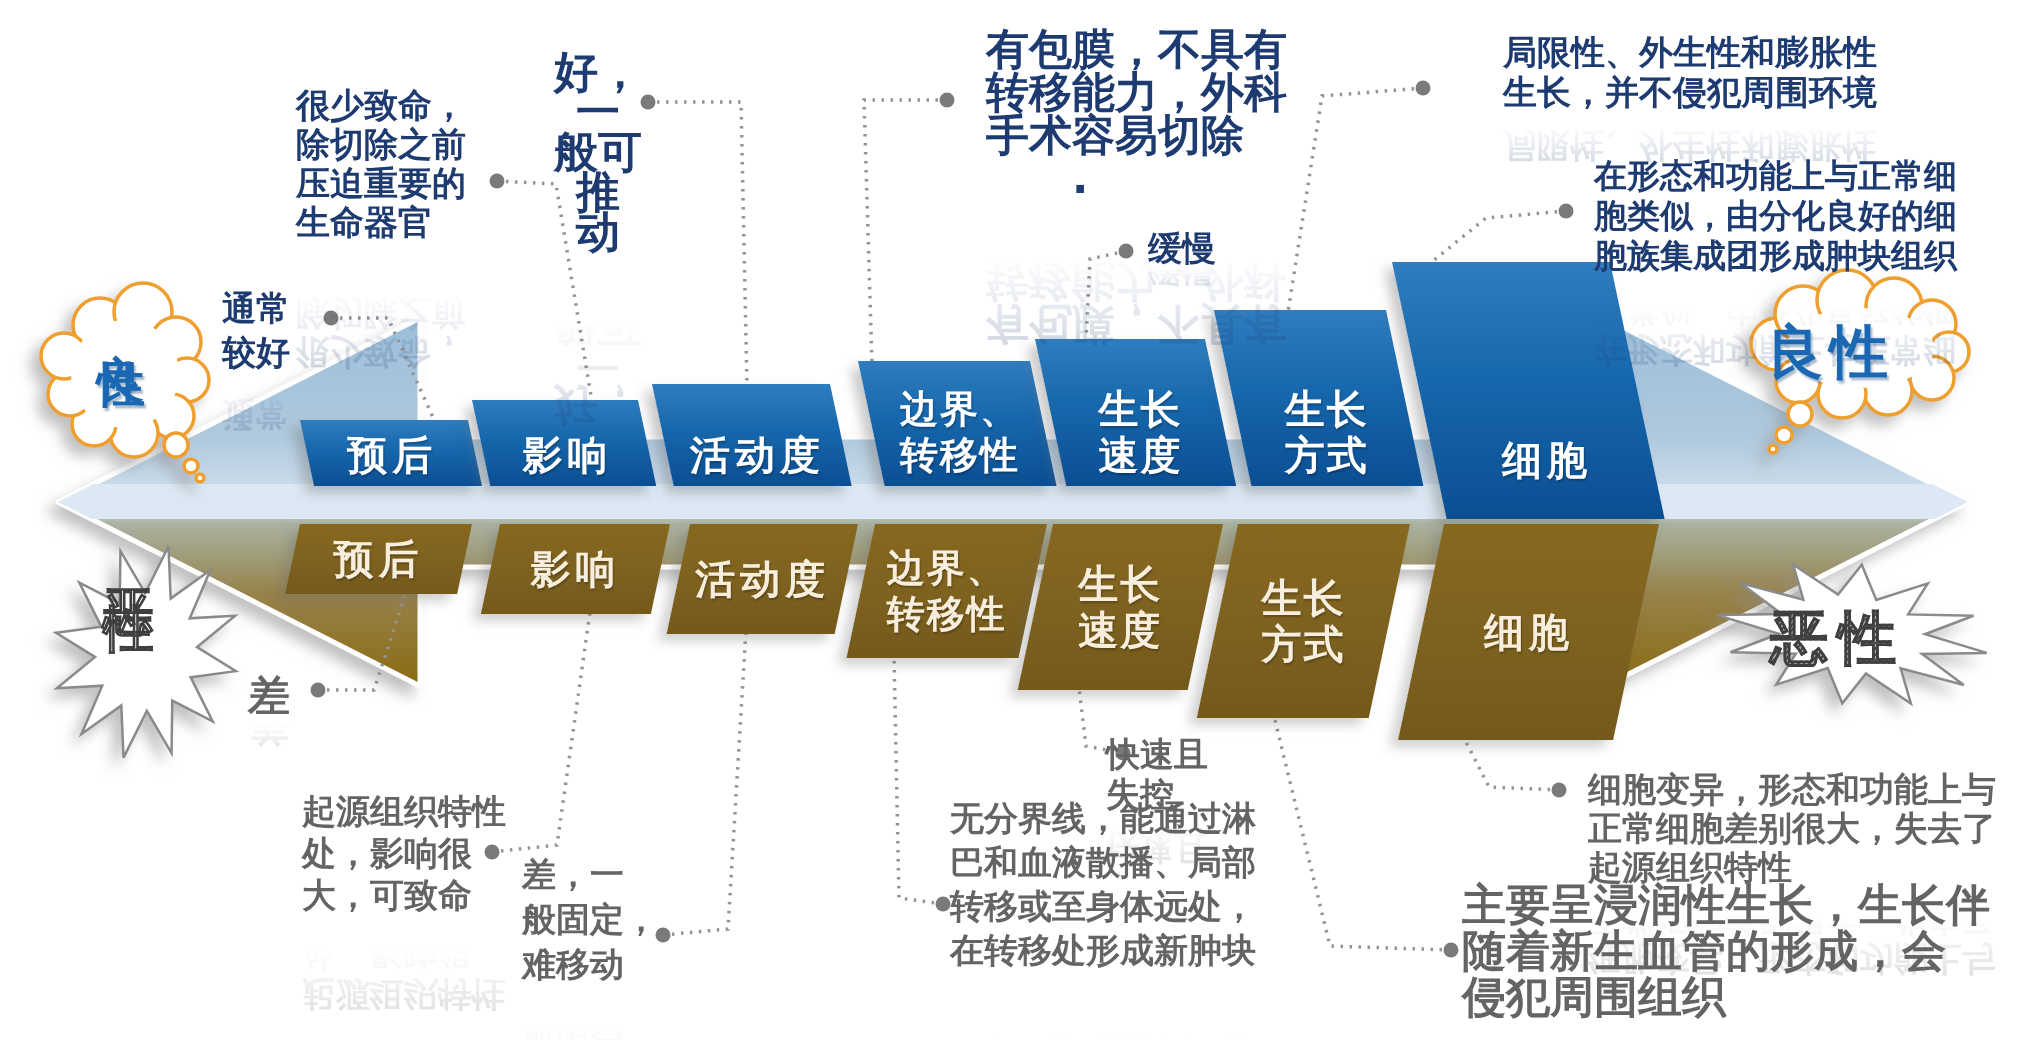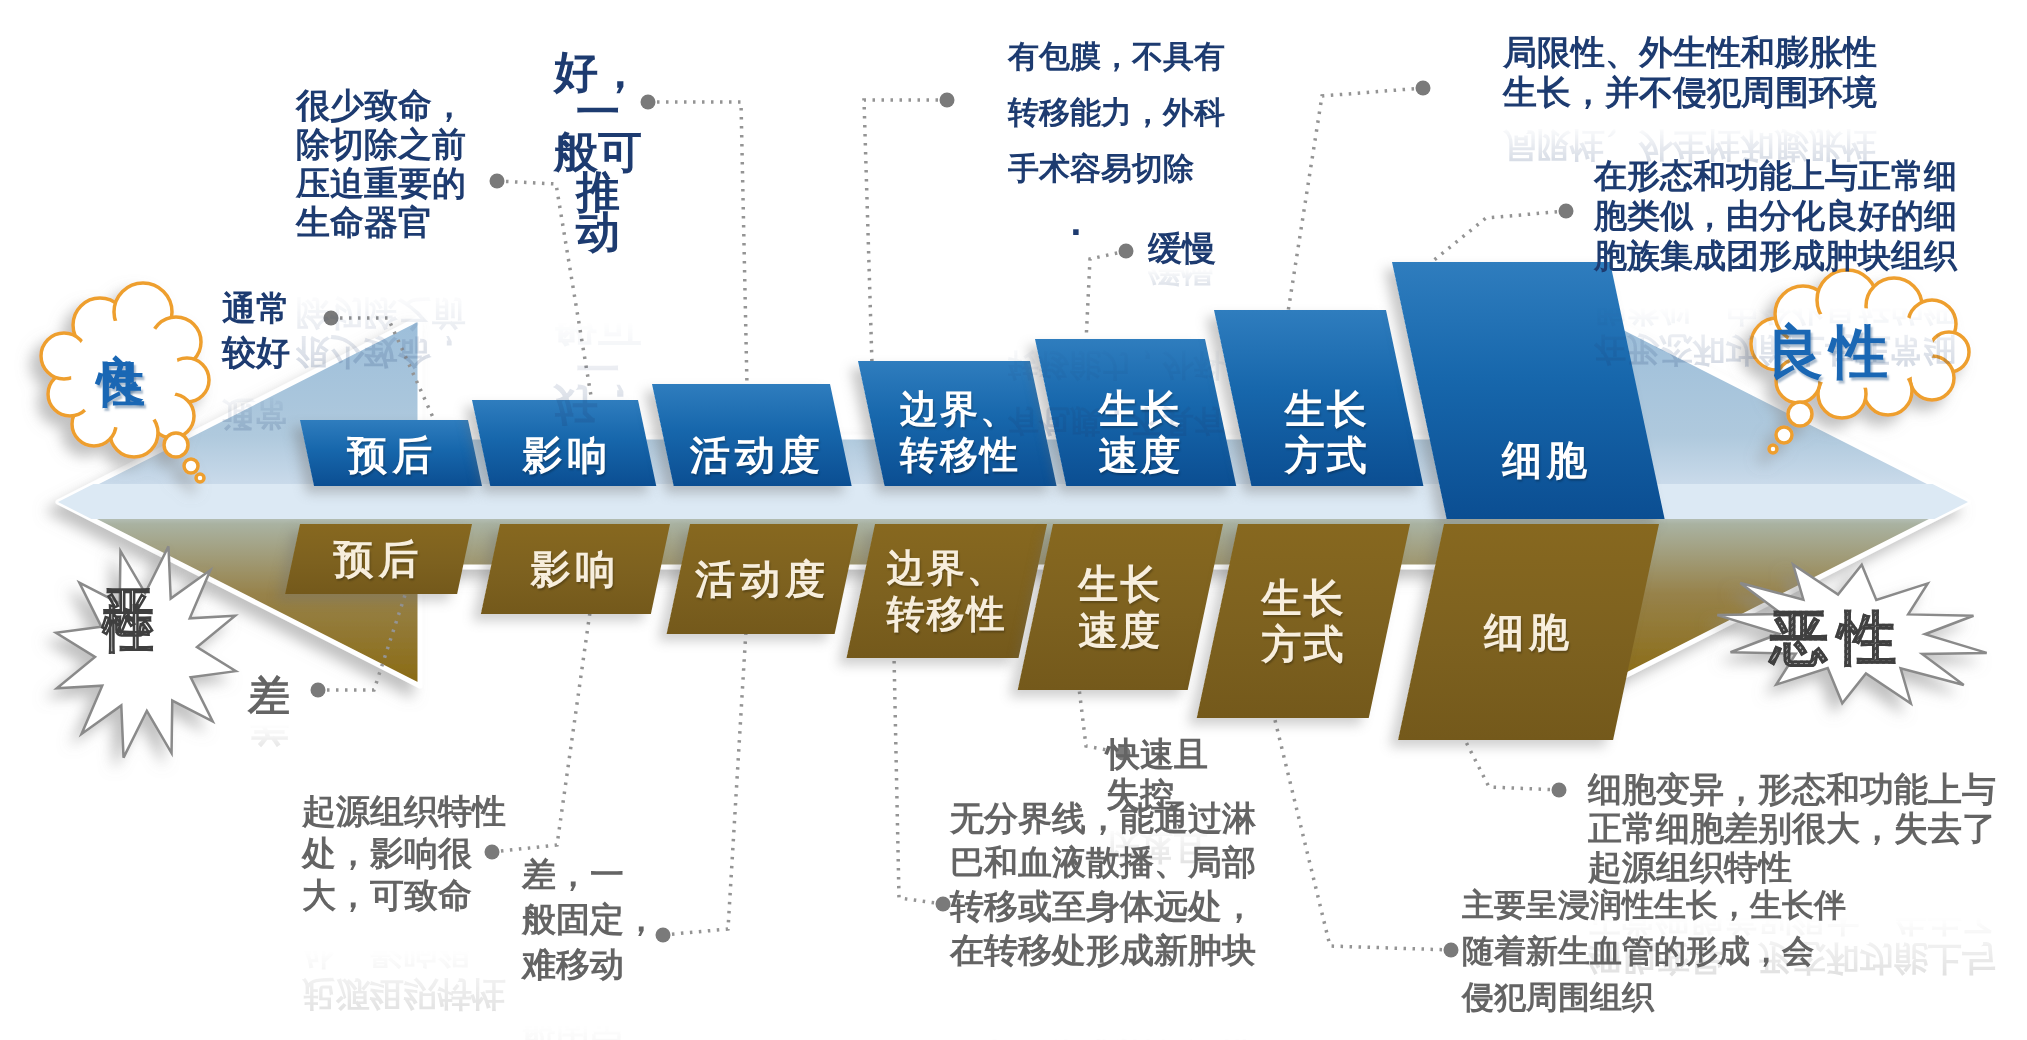--- a/index.html
+++ b/index.html
@@ -197,21 +197,21 @@
 
   <div class="note benign" style="left:222px;top:286px;font-size:34px;line-height:44px">通常
 较好</div>
   <div class="note benign" style="left:296px;top:86px;width:184px;text-align:left;font-size:34px;line-height:39px">很少致命，
 除切除之前
 压迫重要的
 生命器官</div>
   <div class="note benign" style="left:542px;top:52px;width:112px;text-align:center;font-size:44px;line-height:40px">好，一
 般可推
 动</div>
-  <div class="note benign" style="left:1008px;top:28px;font-size:31px;line-height:56px">有包膜，不具有
+  <div class="note benign" style="left:986px;top:28px;font-size:43px;line-height:43px">有包膜，不具有
 转移能力，外科
 手术容易切除
 　　.</div>
   <div class="note benign" style="left:1148px;top:226px;font-size:34px">缓慢</div>
   <div class="note benign" style="left:1503px;top:32px;font-size:34px;line-height:40px">局限性、外生性和膨胀性
 生长，并不侵犯周围环境</div>
   <div class="note benign" style="left:1594px;top:156px;font-size:33px;line-height:40px">在形态和功能上与正常细
 胞类似，由分化良好的细
 胞族集成团形成肿块组织</div>
 
@@ -221,21 +221,21 @@
 大，可致命</div>
   <div class="note malig" style="left:522px;top:852px;font-size:34px;line-height:45px">差，一
 般固定，
 难移动</div>
   <div class="note malig" style="left:950px;top:796px;font-size:34px;line-height:44px">无分界线，能通过淋
 巴和血液散播、局部
 转移或至身体远处，
 在转移处形成新肿块</div>
   <div class="note malig" style="left:1106px;top:734px;font-size:34px;line-height:40px">快速且
 失控</div>
-  <div class="note malig" style="left:1462px;top:882px;font-size:32px;line-height:46px">主要呈浸润性生长，生长伴
+  <div class="note malig" style="left:1462px;top:882px;font-size:44px;line-height:46px">主要呈浸润性生长，生长伴
 随着新生血管的形成，会
 侵犯周围组织</div>
   <div class="note malig" style="left:1588px;top:770px;font-size:34px;line-height:39px">细胞变异，形态和功能上与
 正常细胞差别很大，失去了
 起源组织特性</div>
 
   <div class="cloudtext vert" style="left:94px;top:314px;font-size:48px;line-height:56px;letter-spacing:8px">良性</div>
   <div class="cloudtext" style="left:1766px;top:314px;font-size:58px;letter-spacing:6px">良性</div>
   <div class="bursttext vert" style="left:96px;top:548px;font-size:50px;letter-spacing:16px">恶性</div>
   <div class="bursttext" style="left:1770px;top:600px;font-size:58px;letter-spacing:10px">恶性</div>

